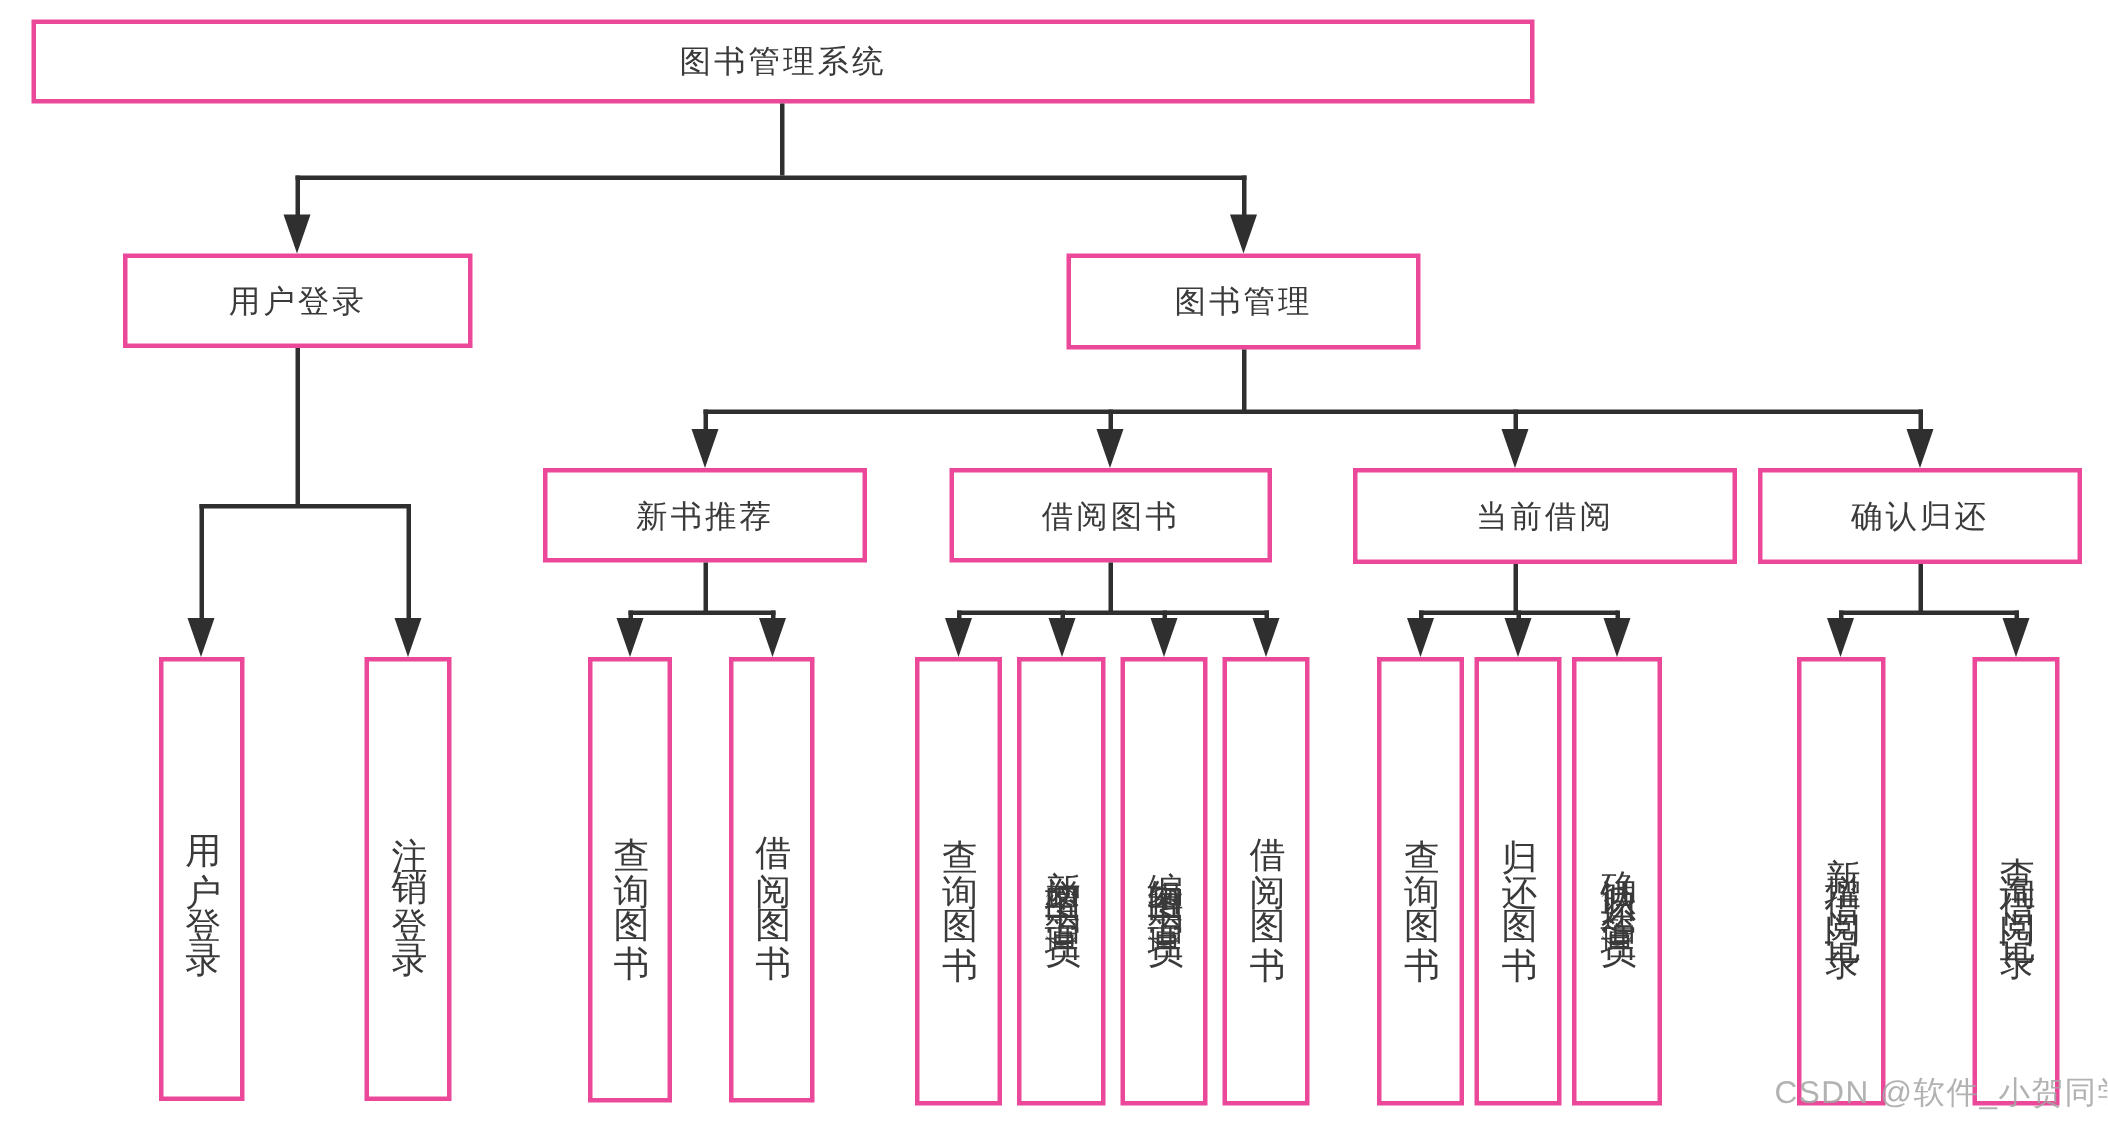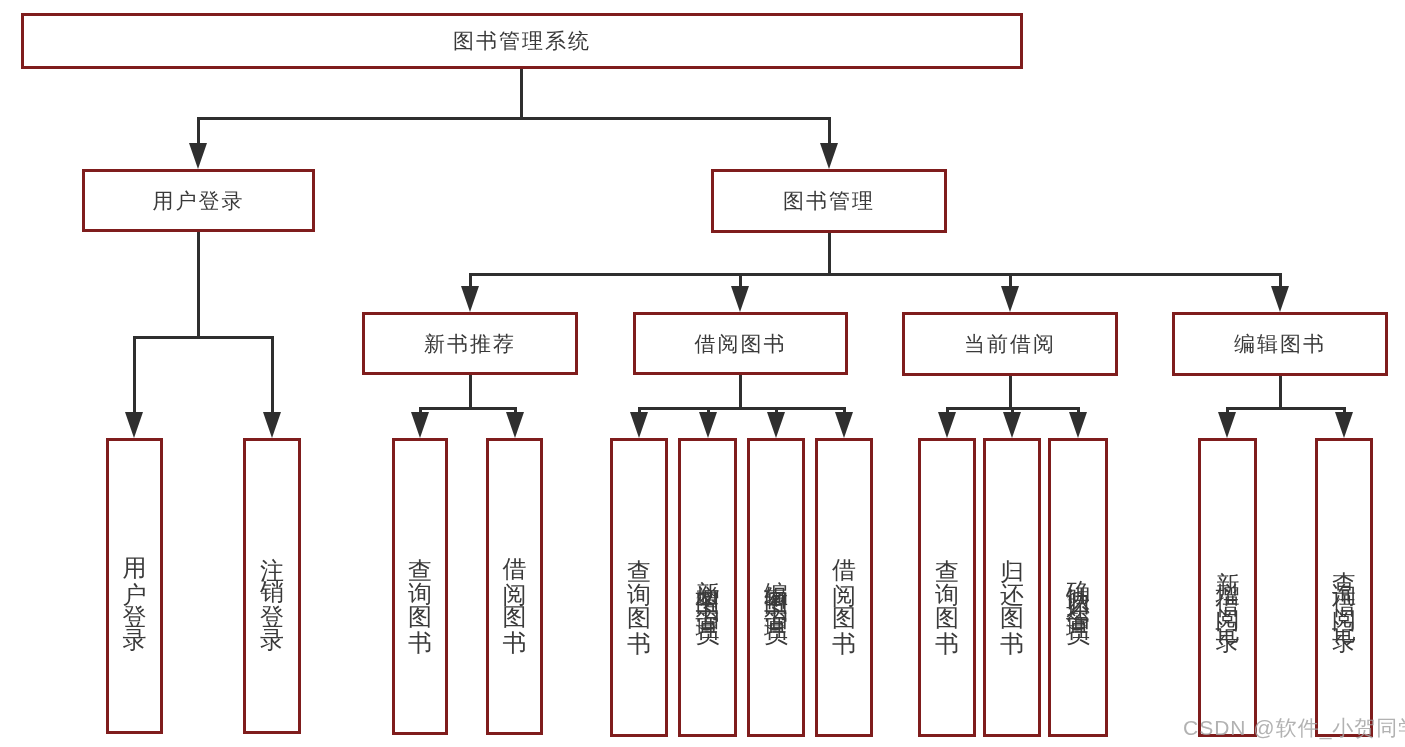--- a/index.html
+++ b/index.html
@@ -1,21 +1,21 @@
 <!DOCTYPE html>
 <html><head>
 <meta charset="utf-8">
 <style>
   html,body{margin:0;padding:0;background:#ffffff;}
   #stage{
     position:relative;width:1405px;height:747px;background:#ffffff;overflow:hidden;
     font-family:"Liberation Sans", sans-serif;color:#3a3a3a;
   }
   .box{
-    position:absolute;box-sizing:border-box;border:3px solid #7f1d1d;background:#ffffff;
+    position:absolute;box-sizing:border-box;border:3px solid #ec4899;background:#ffffff;
     display:flex;align-items:center;justify-content:center;
   }
   .hbox{font-size:21px;letter-spacing:2px;}
   .vtext{
     writing-mode:vertical-rl;text-orientation:mixed;
     font-size:24px;line-height:1;white-space:nowrap;
   }
   .ls24{letter-spacing:24px;}
   .ls12{letter-spacing:12px;}
   .ls6{letter-spacing:6px;}
@@ -49,26 +49,26 @@
   </div>
 
   <div class="box hbox" style="left:711px;top:169px;width:236px;height:64px;">
     <span>图书管理</span>
   </div>
 
   <div class="box hbox" style="left:633px;top:312px;width:215px;height:63px;">
     <span>借阅图书</span>
   </div>
 
-  <div class="box hbox" style="left:902px;top:312px;width:216px;height:64px;">
+  <div class="box hbox" style="left:902px;top:312px;width:256px;height:64px;">
     <span>当前借阅</span>
   </div>
 
   <div class="box hbox" style="left:1172px;top:312px;width:216px;height:64px;">
-    <span>编辑图书</span>
+    <span>确认归还</span>
   </div>
 
   <div class="box" style="left:106px;top:438px;width:57px;height:296px;">
     <span class="vtext ls24">用户登录</span>
   </div>
   <div class="box" style="left:243px;top:438px;width:58px;height:296px;">
     <span class="vtext ls24">注销登录</span>
   </div>
 
   <div class="box" style="left:392px;top:438px;width:56px;height:297px;">

